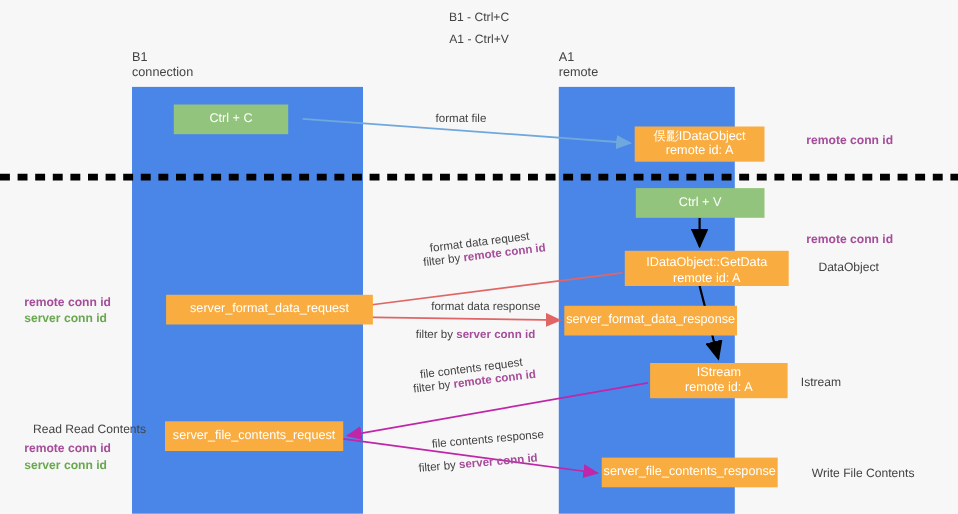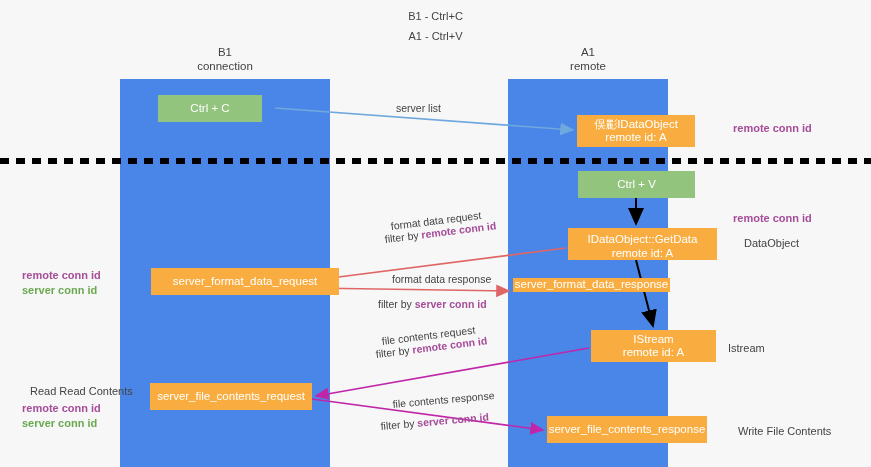--- a/index.html
+++ b/index.html
@@ -12,21 +12,21 @@
   }
   #stage{position:absolute;left:0;top:0;width:871px;height:467px;}
 
   
   .lane{position:absolute;background:#4a86e8;}
   #lane-b1{left:120px;top:79px;width:210px;height:388px;}
   #lane-a1{left:508px;top:79px;width:160px;height:388px;}
 
   
   .lane-head{
-    position:absolute;text-align:center;color:#434343;
+    position:absolute;color:#434343;
     font-size:11.5px;line-height:13.5px;
   }
   #head-b1{left:120px;top:46px;width:210px;}
   #head-a1{left:508px;top:46px;width:160px;}
   .lane-head .l2{display:block;}
 
   
   #title{
     position:absolute;left:0;top:6px;width:871px;
     text-align:center;color:#434343;
@@ -45,21 +45,21 @@
   }
   .node.green{background:#93c47d;}
   .node.orange{background:#f9ad41;}
   .node .sub{display:block;}
 
   #n-ctrlc   {left:158px;top:95px;width:104px;height:27px;}
   #n-dataobj {left:577px;top:115px;width:118px;height:32px;}
   #n-ctrlv   {left:578px;top:171px;width:117px;height:27px;}
   #n-getdata {left:568px;top:228px;width:149px;height:32px;justify-content:flex-end;}
   #n-sfdreq  {left:151px;top:268px;width:188px;height:27px;}
-  #n-sfdres  {left:513px;top:278px;width:157px;height:14px;}
+  #n-sfdres  {left:513px;top:278px;width:157px;height:27px;}
   #n-istream {left:591px;top:330px;width:125px;height:32px;}
   #n-sfcreq  {left:150px;top:383px;width:162px;height:27px;}
   #n-sfcres  {left:547px;top:416px;width:160px;height:27px;}
 
   
   .ann{position:absolute;font-size:11px;line-height:15px;z-index:7;}
   .ann .rc{color:#a64d9a;font-weight:bold;}
   .ann .sc{color:#6aa84f;font-weight:bold;}
   .ann .pl{color:#434343;}
 
@@ -184,21 +184,21 @@
 
   <div class="node orange" id="n-sfcreq">
     <span>server_file_contents_request</span>
   </div>
 
   <div class="node orange" id="n-sfcres">
     <span>server_file_contents_response</span>
   </div>
 
   <div class="elabel" id="el-format-list">
-    <span>server list</span>
+    <span>format file</span>
   </div>
 
   <div class="elabel" id="el-fdr1">
     <span>format data request</span>
   </div>
   <div class="elabel" id="el-fdr2">
     <span class="pl">filter by </span><span class="rc">remote conn id</span>
   </div>
 
   <div class="elabel" id="el-fdres1">

